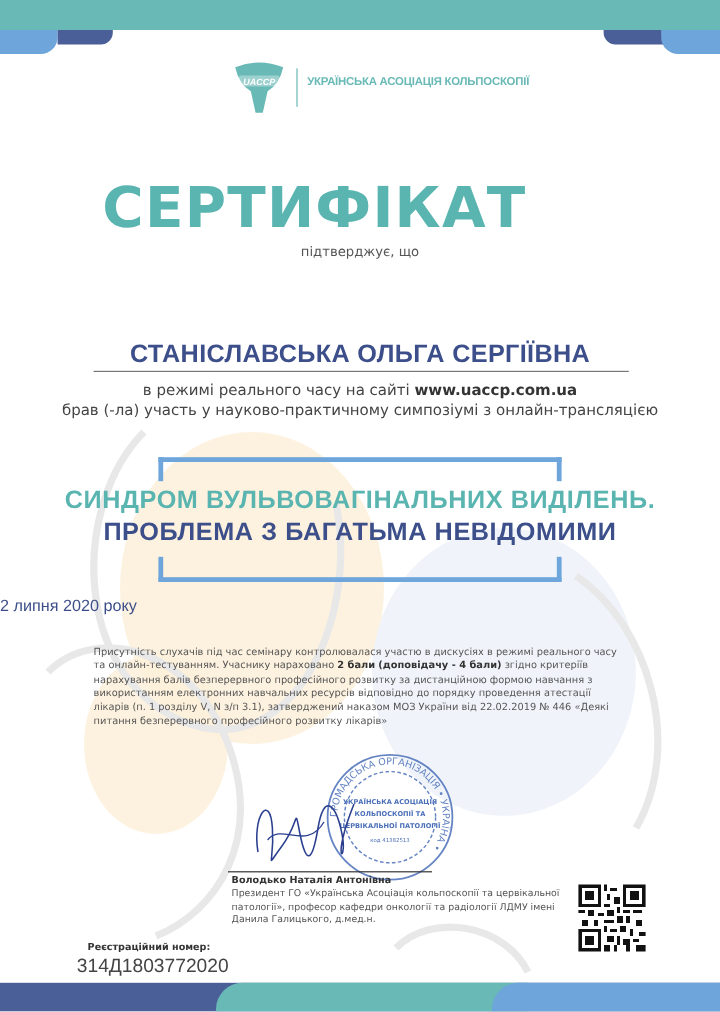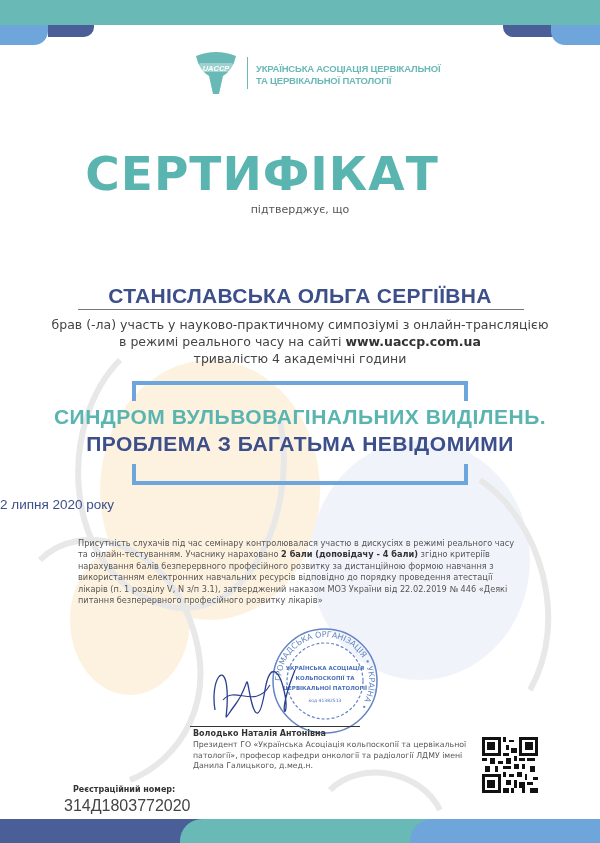--- a/index.html
+++ b/index.html
@@ -80,34 +80,32 @@
 <div class="abs top-right-dark"></div>
 <div class="abs top-right-light"></div>
 
 <svg class="abs logo-mark" viewBox="0 0 46 46">
   <path d="M3 6 Q23 -2 43 6 Q40 20 30 26 L26 44 L20 44 L16 26 Q6 20 3 6 Z" fill="#69b9b6"></path>
   <rect x="6" y="13" width="34" height="9" rx="2" fill="#ffffff" opacity="0.35"></rect>
   <text x="23" y="20.5" text-anchor="middle" font-family="Liberation Sans, sans-serif" font-size="7.5" font-style="italic" font-weight="bold" fill="#ffffff">UACCP</text>
 </svg>
 <div class="abs logo-divider"></div>
 <div class="abs logo-text">
-  <div>УКРАЇНСЬКА АСОЦІАЦІЯ ЦЕРВІКАЛЬНОЇ</div>
-  <div>ТА ЦЕРВІКАЛЬНОЇ ПАТОЛОГІЇ</div>
+  <div>УКРАЇНСЬКА АСОЦІАЦІЯ КОЛЬПОСКОПІЇ</div>
 </div>
 
 <div class="abs cert-title">СЕРТИФІКАТ</div>
 <div class="abs confirms">підтверджує, що</div>
 
 <div class="abs name">СТАНІСЛАВСЬКА ОЛЬГА СЕРГІЇВНА</div>
 <div class="abs name-line"></div>
 
 <div class="abs participation">
+  <div><span>в режимі реального часу на сайті </span><b>www.uaccp.com.ua</b></div>
   <div>брав (-ла) участь у науково-практичному симпозіумі з онлайн-трансляцією</div>
-  <div><span>в режимі реального часу на сайті </span><b>www.uaccp.com.ua</b></div>
-  <div>тривалістю 4 академічні години</div>
 </div>
 
 <div class="abs frame-top"></div>
 <div class="abs frame-top-l"></div>
 <div class="abs frame-top-r"></div>
 <div class="abs topic1">СИНДРОМ ВУЛЬВОВАГІНАЛЬНИХ ВИДІЛЕНЬ.</div>
 <div class="abs topic2">ПРОБЛЕМА З БАГАТЬМА НЕВІДОМИМИ</div>
 <div class="abs frame-bot"></div>
 <div class="abs frame-bot-l"></div>
 <div class="abs frame-bot-r"></div>

